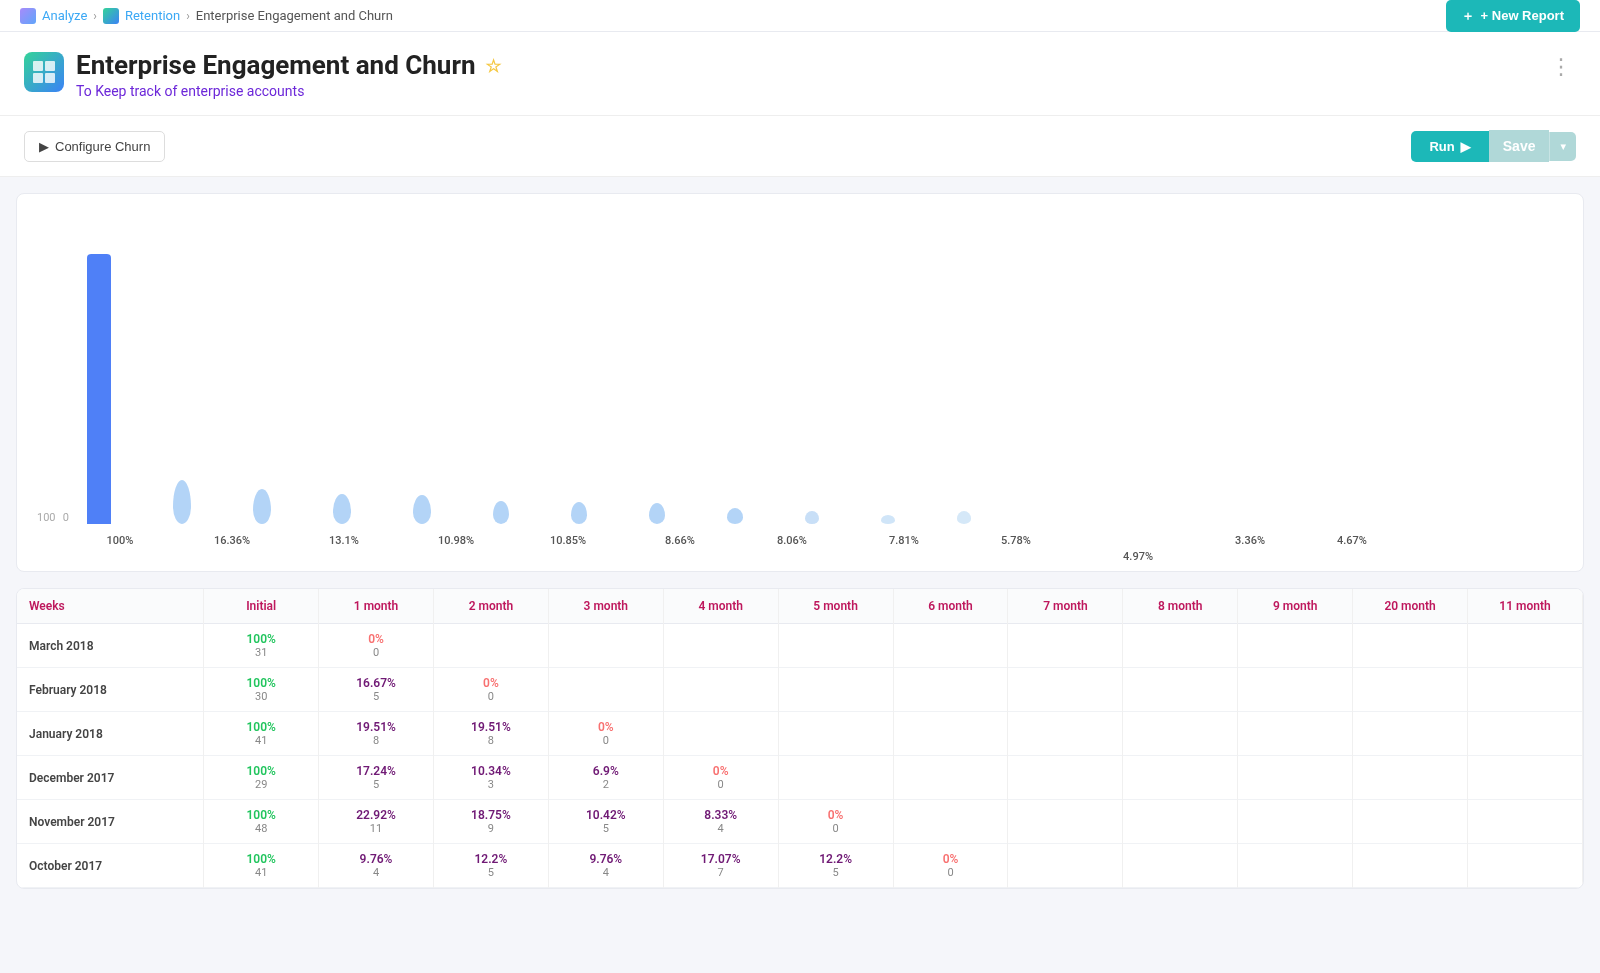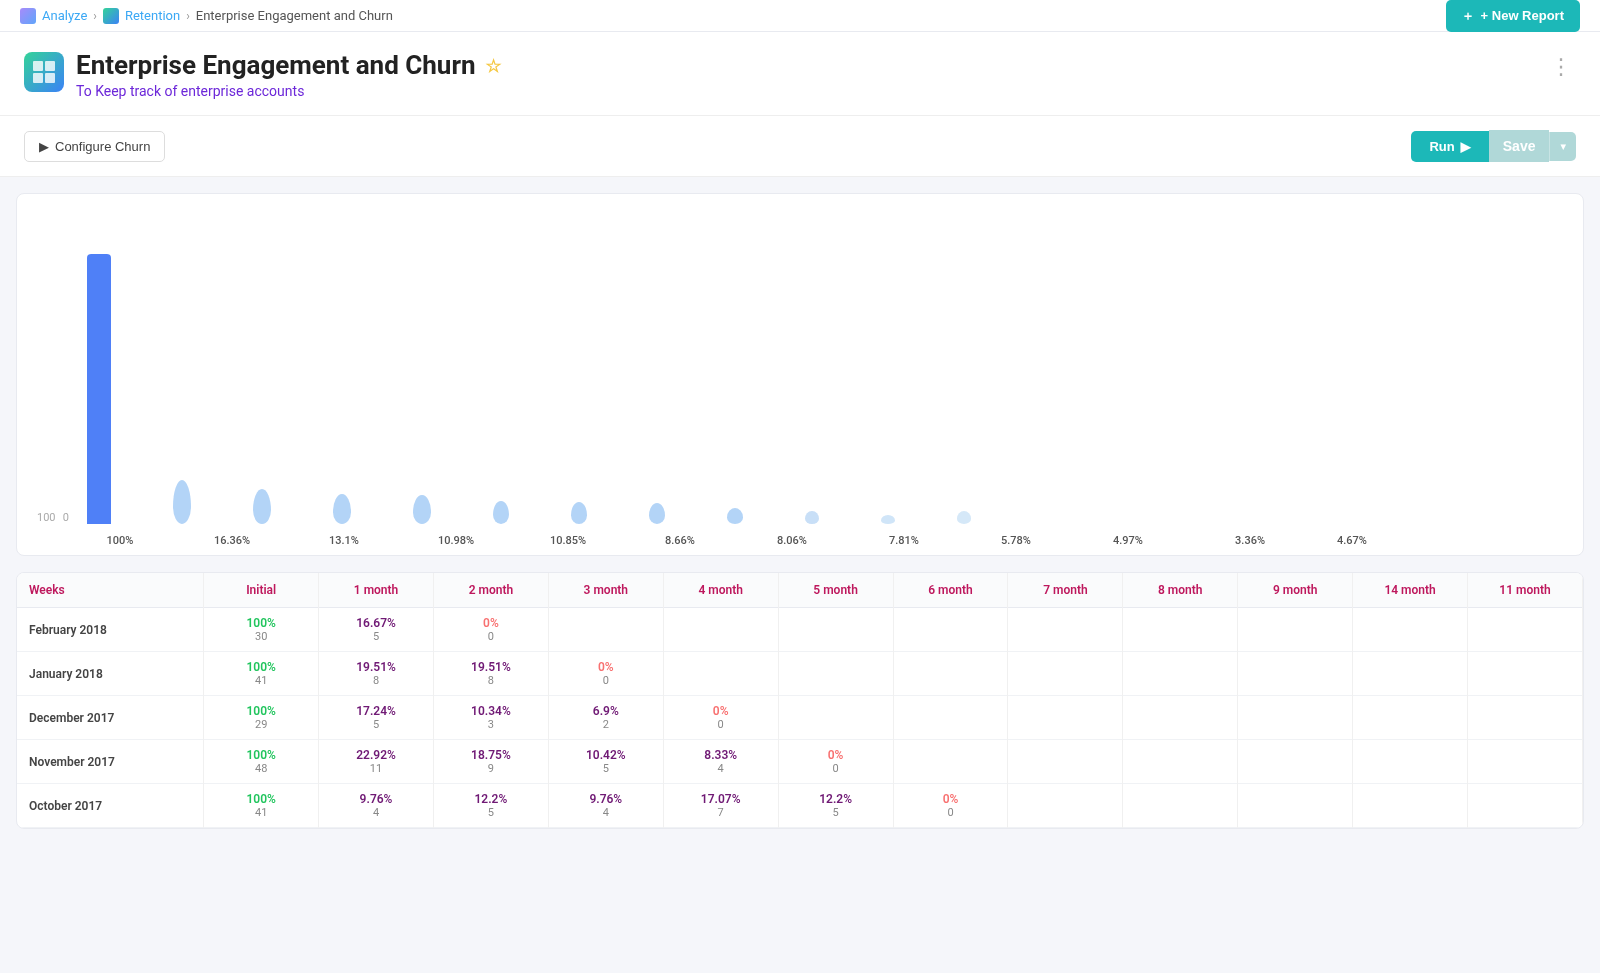--- a/index.html
+++ b/index.html
@@ -390,47 +390,68 @@
   <div class="chart-labels" id="chart-labels">
       <div class="chart-label-item" style="min-width: 50px; text-align: center;">100%</div>
       <div class="chart-label-item" style="min-width: 50px; text-align: center;">16.36%</div>
       <div class="chart-label-item" style="min-width: 50px; text-align: center;">13.1%</div>
       <div class="chart-label-item" style="min-width: 50px; text-align: center;">10.98%</div>
       <div class="chart-label-item" style="min-width: 50px; text-align: center;">10.85%</div>
       <div class="chart-label-item" style="min-width: 50px; text-align: center;">8.66%</div>
       <div class="chart-label-item" style="min-width: 50px; text-align: center;">8.06%</div>
       <div class="chart-label-item" style="min-width: 50px; text-align: center;">7.81%</div>
       <div class="chart-label-item" style="min-width: 50px; text-align: center;">5.78%</div>
-      <div class="chart-label-item" style="min-width: 50px; text-align: center;">4.97%</div>
+      <div class="chart-label-item" style="min-width: 50px; text-align: right; margin-top: 16px;">4.97%</div>
       <div class="chart-label-item" style="min-width: 50px; text-align: right;">3.36%</div>
       <div class="chart-label-item" style="min-width: 50px; text-align: center;">4.67%</div>
     </div>
 </div>
 
 <div class="table-section">
   <table>
     <thead>
       <tr id="table-header-row">
           <th>Weeks</th>
           <th>Initial</th>
           <th>1 month</th>
           <th>2 month</th>
           <th>3 month</th>
           <th>4 month</th>
           <th>5 month</th>
           <th>6 month</th>
           <th>7 month</th>
           <th>8 month</th>
           <th>9 month</th>
-          <th>14 month</th>
+          <th>20 month</th>
           <th>11 month</th>
         </tr>
     </thead>
     <tbody id="table-body">
         <tr>
+          <td>March 2018</td>
+          <td>
+            <span class="cell-pct-green">100%</span>
+            <span class="cell-count">31</span>
+          </td>
+          <td>
+            <span class="cell-pct-red">0%</span>
+            <span class="cell-count">0</span>
+          </td>
+          <td></td>
+          <td></td>
+          <td></td>
+          <td></td>
+          <td></td>
+          <td></td>
+          <td></td>
+          <td></td>
+          <td></td>
+          <td></td>
+        </tr>
+        <tr>
           <td>February 2018</td>
           <td>
             <span class="cell-pct-green">100%</span>
             <span class="cell-count">30</span>
           </td>
           <td>
             <span class="cell-pct-blue">16.67%</span>
             <span class="cell-count">5</span>
           </td>
           <td>

